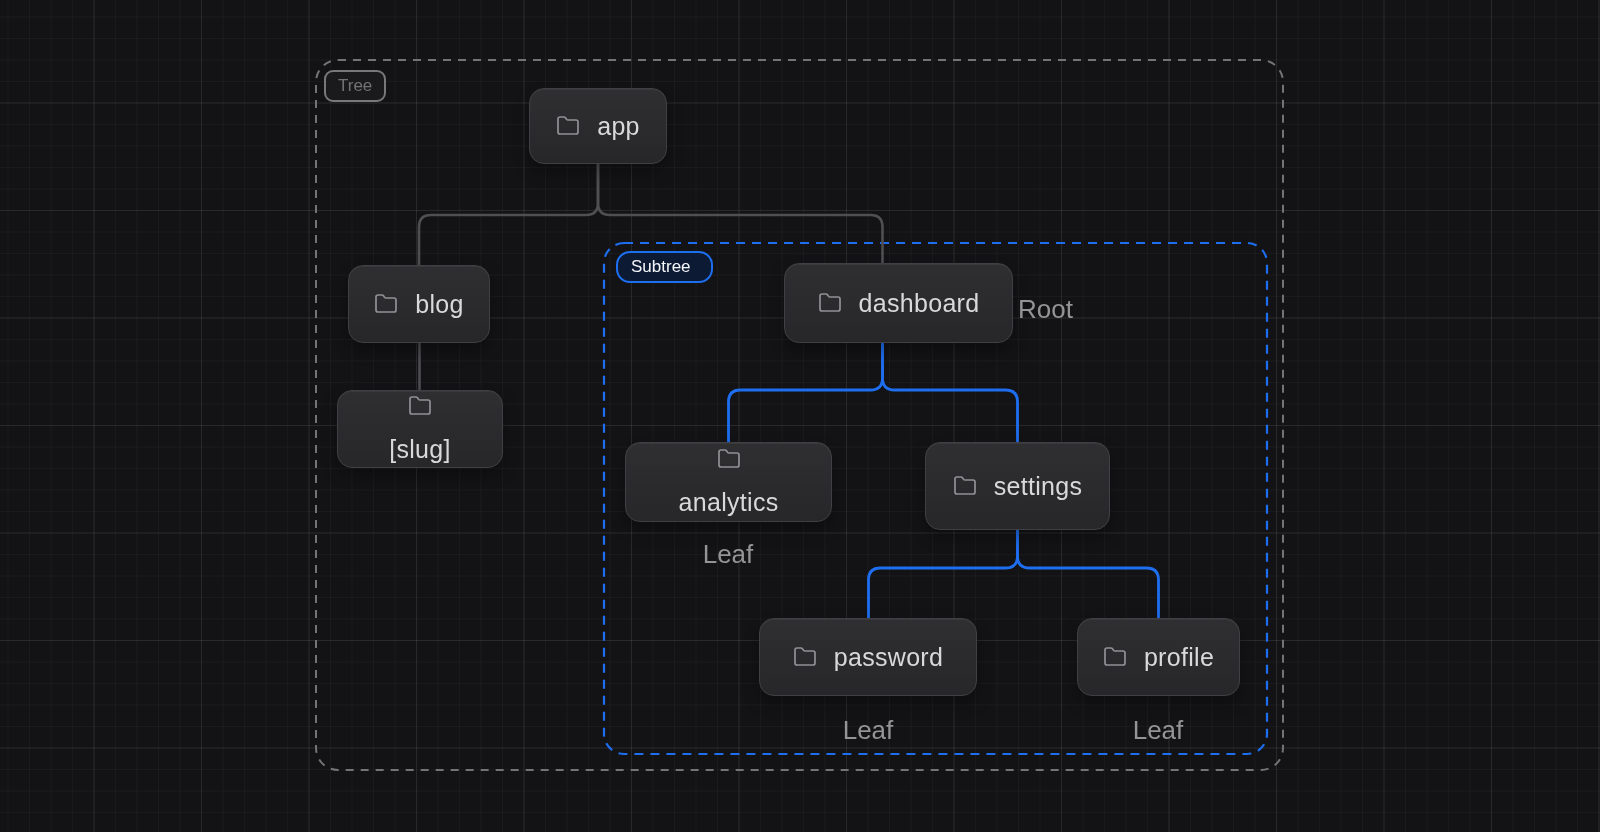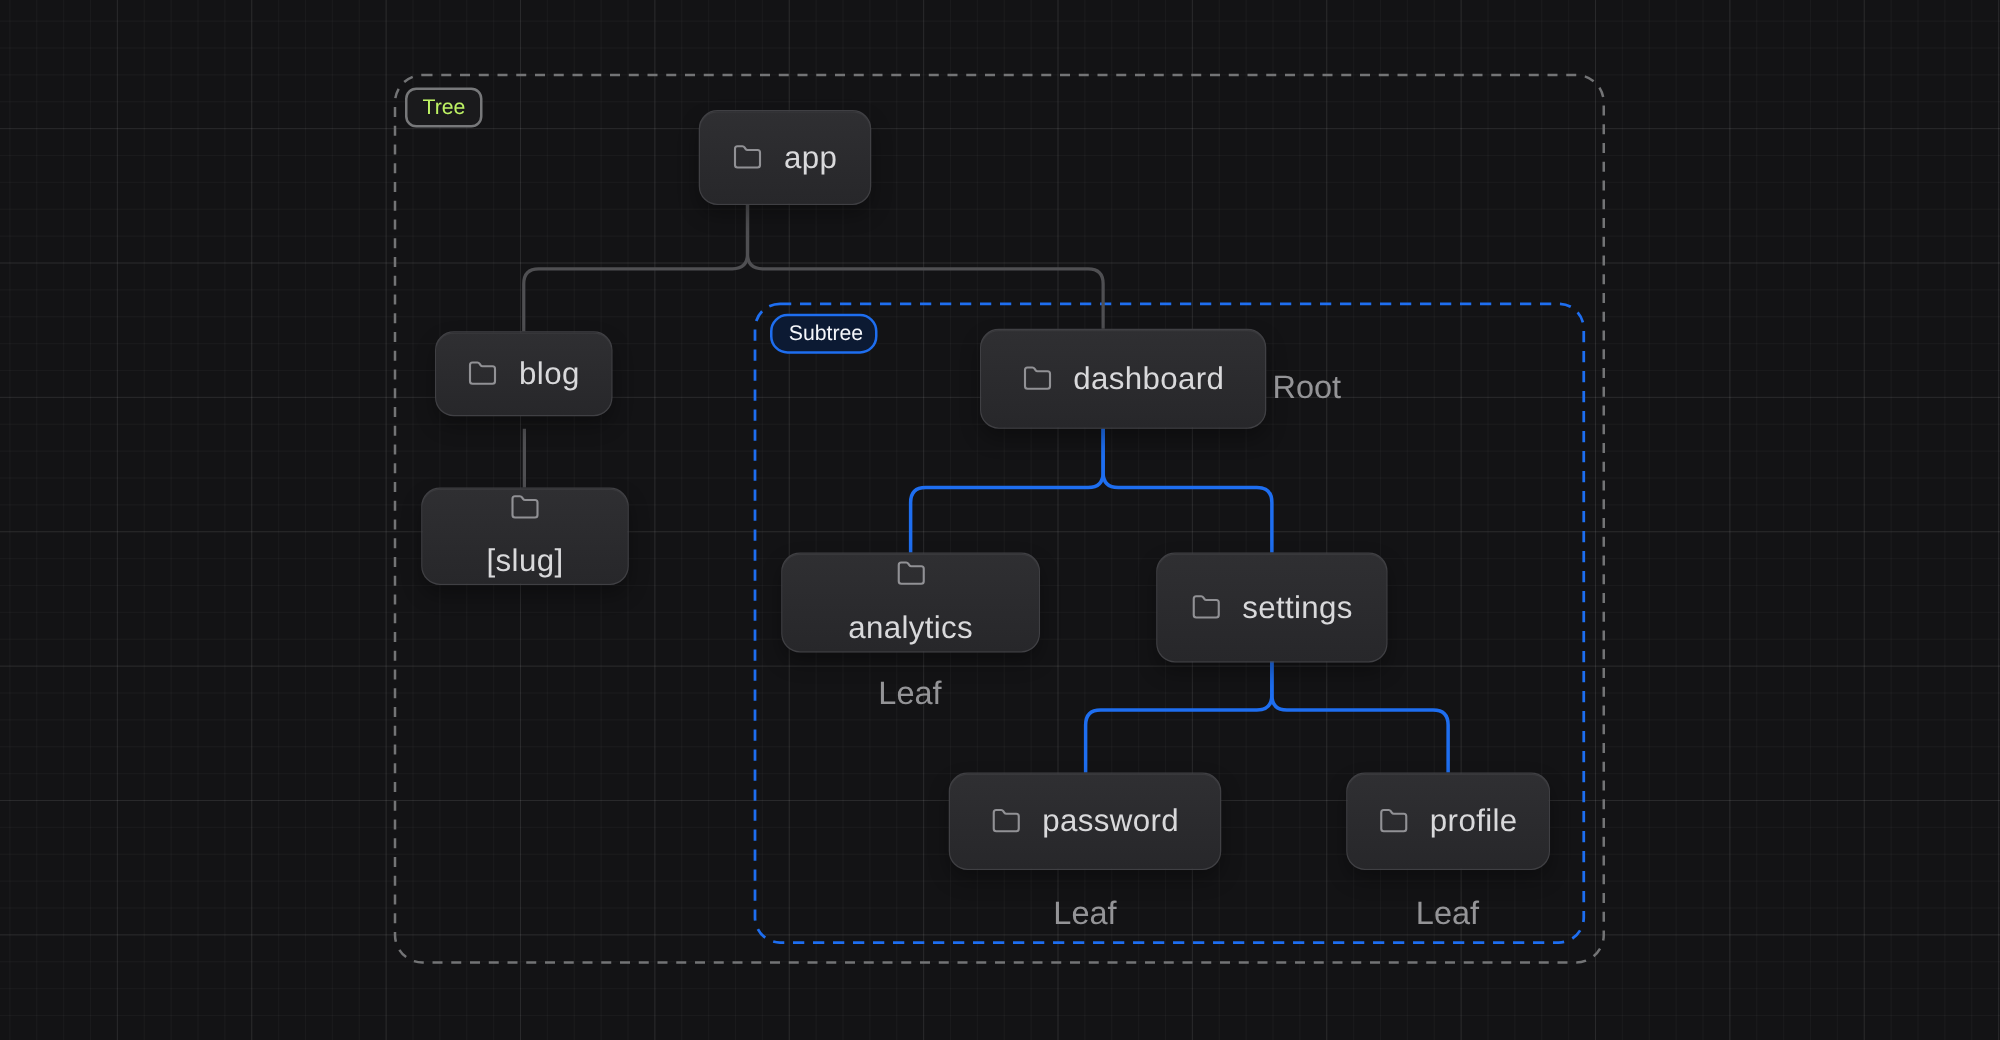--- a/index.html
+++ b/index.html
@@ -60,32 +60,32 @@
   }
   .node .folder { flex: 0 0 auto; display: block; }
   .badge {
     position: absolute;
     display: inline-block;
     font-size: 17px;
     line-height: 1;
     white-space: nowrap;
   }
   .badge-gray {
-    color: #bef264;
+    color: #737373;
     background: #1a1a1c;
     border: 2px solid #77787a;
     border-radius: 9px;
     padding: 5px 12px 6px 12px;
   }
   .badge-blue {
     color: #f4f6fa;
     background: #0c1a33;
     border: 2.5px solid #1e6ef0;
     border-radius: 14px;
-    padding: 5px 9px 6px 13px;
+    padding: 5px 20px 6px 13px;
   }
   .annotation {
     position: absolute;
     color: #949497;
     font-size: 26px;
     line-height: 1;
     white-space: nowrap;
   }
   .annotation.centered { transform: translateX(-50%); }
 </style>
@@ -109,28 +109,28 @@
     <path class="e-blue" d="M1017.5 522 V556 Q1017.5 568 1029.5 568 H1146.5 Q1158.5 568 1158.5 580 V618"></path>
   </svg>
 
   <div class="badge badge-gray" style="left:324px; top:70px;">
     <span>Tree</span>
   </div>
   <div class="badge badge-blue" style="left:616px; top:251px;">
     <span>Subtree</span>
   </div>
 
-  <div class="node" style="left:529px; top:88px; width:138px; height:76px;margin-left:30px;">
+  <div class="node" style="left:529px; top:88px; width:138px; height:76px;">
     <svg class="folder" width="24" height="24" viewBox="0 0 24 24" fill="none" stroke="#919195" stroke-width="1.7" stroke-linecap="round" stroke-linejoin="round">
         <path d="M20 20a2 2 0 0 0 2-2V8a2 2 0 0 0-2-2h-7.9a2 2 0 0 1-1.69-.9L9.6 3.9A2 2 0 0 0 7.93 3H4a2 2 0 0 0-2 2v13a2 2 0 0 0 2 2Z"></path>
       </svg>
     <span>app</span>
   </div>
 
-  <div class="node" style="left:348px; top:265px; width:142px; height:68px;">
+  <div class="node" style="left:348px; top:265px; width:142px; height:78px;">
     <svg class="folder" width="24" height="24" viewBox="0 0 24 24" fill="none" stroke="#919195" stroke-width="1.7" stroke-linecap="round" stroke-linejoin="round">
         <path d="M20 20a2 2 0 0 0 2-2V8a2 2 0 0 0-2-2h-7.9a2 2 0 0 1-1.69-.9L9.6 3.9A2 2 0 0 0 7.93 3H4a2 2 0 0 0-2 2v13a2 2 0 0 0 2 2Z"></path>
       </svg>
     <span>blog</span>
   </div>
 
   <div class="node" style="left:337px; top:390px; width:166px; height:78px;flex-direction:column;">
     <svg class="folder" width="24" height="24" viewBox="0 0 24 24" fill="none" stroke="#919195" stroke-width="1.7" stroke-linecap="round" stroke-linejoin="round">
         <path d="M20 20a2 2 0 0 0 2-2V8a2 2 0 0 0-2-2h-7.9a2 2 0 0 1-1.69-.9L9.6 3.9A2 2 0 0 0 7.93 3H4a2 2 0 0 0-2 2v13a2 2 0 0 0 2 2Z"></path>
       </svg>

